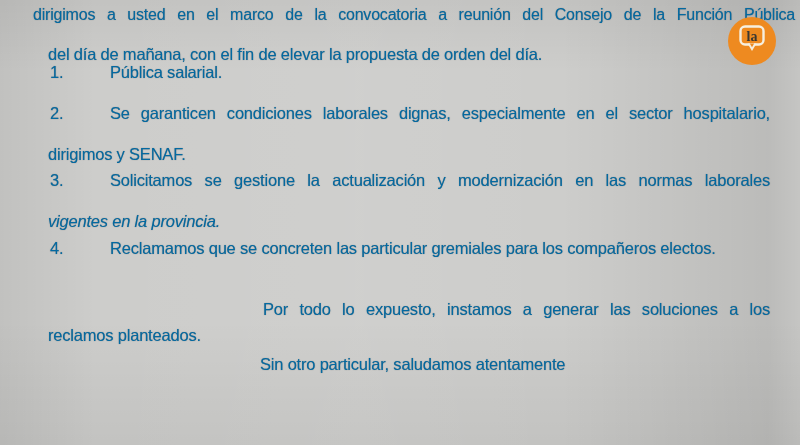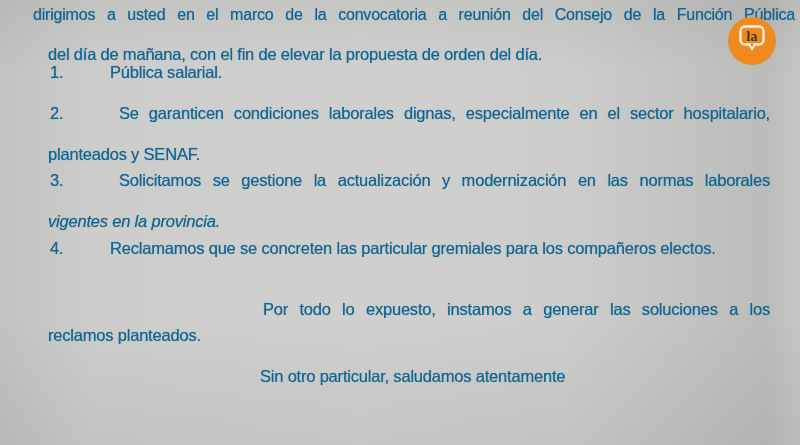--- a/index.html
+++ b/index.html
@@ -32,22 +32,22 @@
   .item .num  { flex: 0 0 60px; }
   .item .itext{ flex: 1 1 auto; }
   .l-item1 { top: 61px;  left: 50px; width: 720px; }
   .l-item2a{ top: 102px; left: 50px; width: 720px; }
   .l-item2b{ top: 126px; left: 48px; width: 722px; }
   .l-item3a{ top: 169px; left: 50px; width: 720px; }
   .l-item3b{ top: 193px; left: 48px; width: 722px; font-style: italic; }
   .l-item4 { top: 237px; left: 50px; width: 720px; }
   .l-close1{ top: 281px; left: 263px; width: 507px; }
   .l-close2{ top: 307px; left: 48px; width: 722px; }
-  .l-farewell{ top: 348px; left: 260px; width: 510px; }
-  .itext.just { text-align: justify; text-align-last: justify; margin-left: 9px; }
+  .l-farewell{ top: 336px; left: 260px; width: 510px; }
+  .itext.just { text-align: justify; text-align-last: justify; }
   
   .logo { position: absolute; left: 728px; top: 17px; width: 48px; height: 48px; }
   .logo svg { display: block; }
 </style>
 </head>
 <body>
 
 <div>
 
   <p class="doc-line cutline stretch">dirigimos a usted en el marco de la convocatoria a reunión del Consejo de la Función Pública</p>
@@ -56,21 +56,21 @@
 
   <div class="doc-line item l-item1">
     <span class="num">1.</span>
     <span class="itext">Pública salarial.</span>
   </div>
 
   <div class="doc-line item l-item2a">
     <span class="num">2.</span>
     <span class="itext just">Se garanticen condiciones laborales dignas, especialmente en el sector hospitalario,</span>
   </div>
-  <p class="doc-line l-item2b">planteados y SENAF.</p>
+  <p class="doc-line l-item2b">dirigimos y SENAF.</p>
 
   <div class="doc-line item l-item3a">
     <span class="num">3.</span>
     <span class="itext just">Solicitamos se gestione la actualización y modernización en las normas laborales</span>
   </div>
   <p class="doc-line l-item3b">vigentes en la provincia.</p>
 
   <div class="doc-line item l-item4">
     <span class="num">4.</span>
     <span class="itext">Reclamamos que se concreten las particular gremiales para los compañeros electos.</span>

